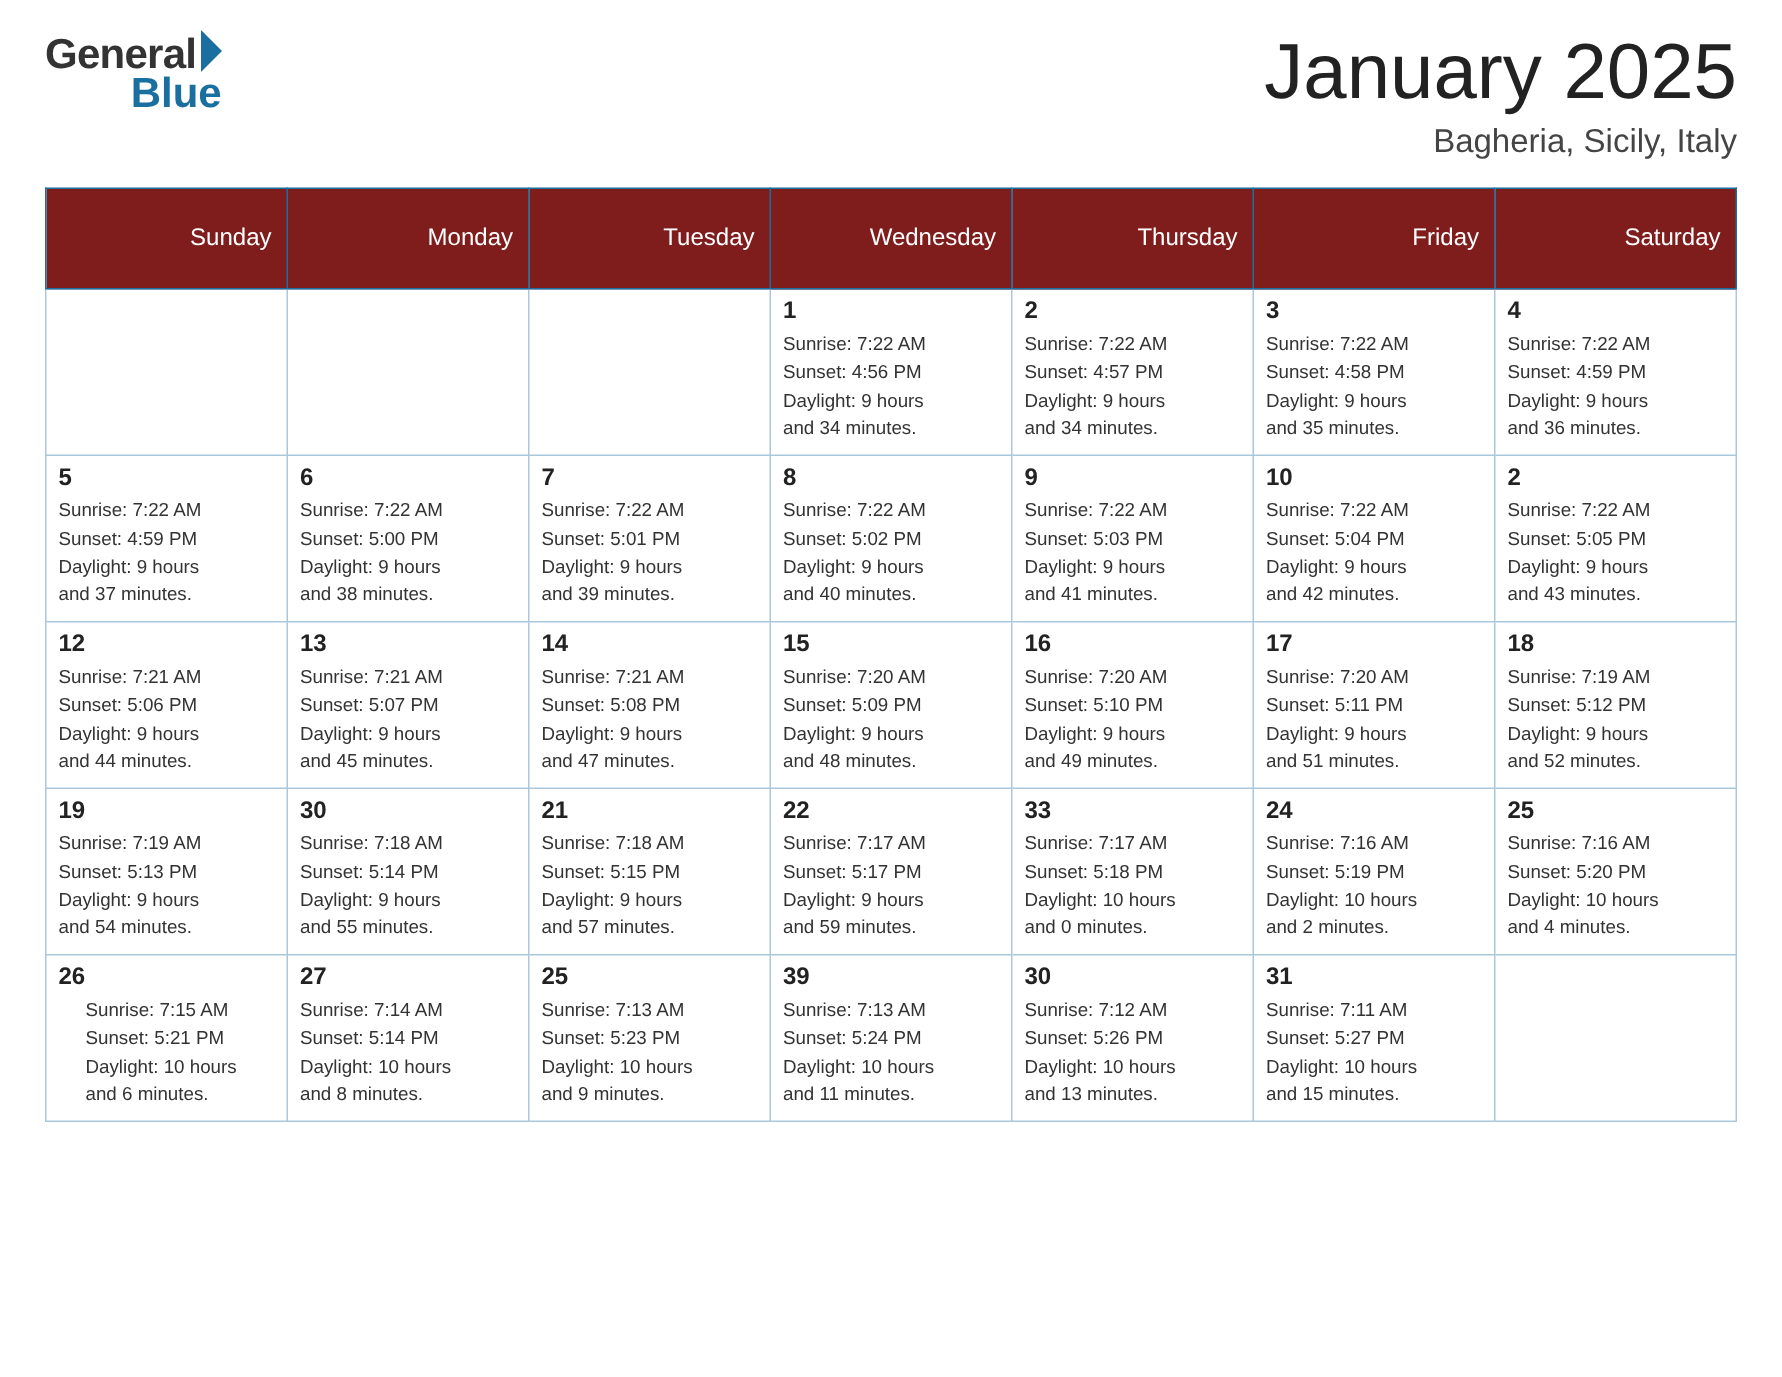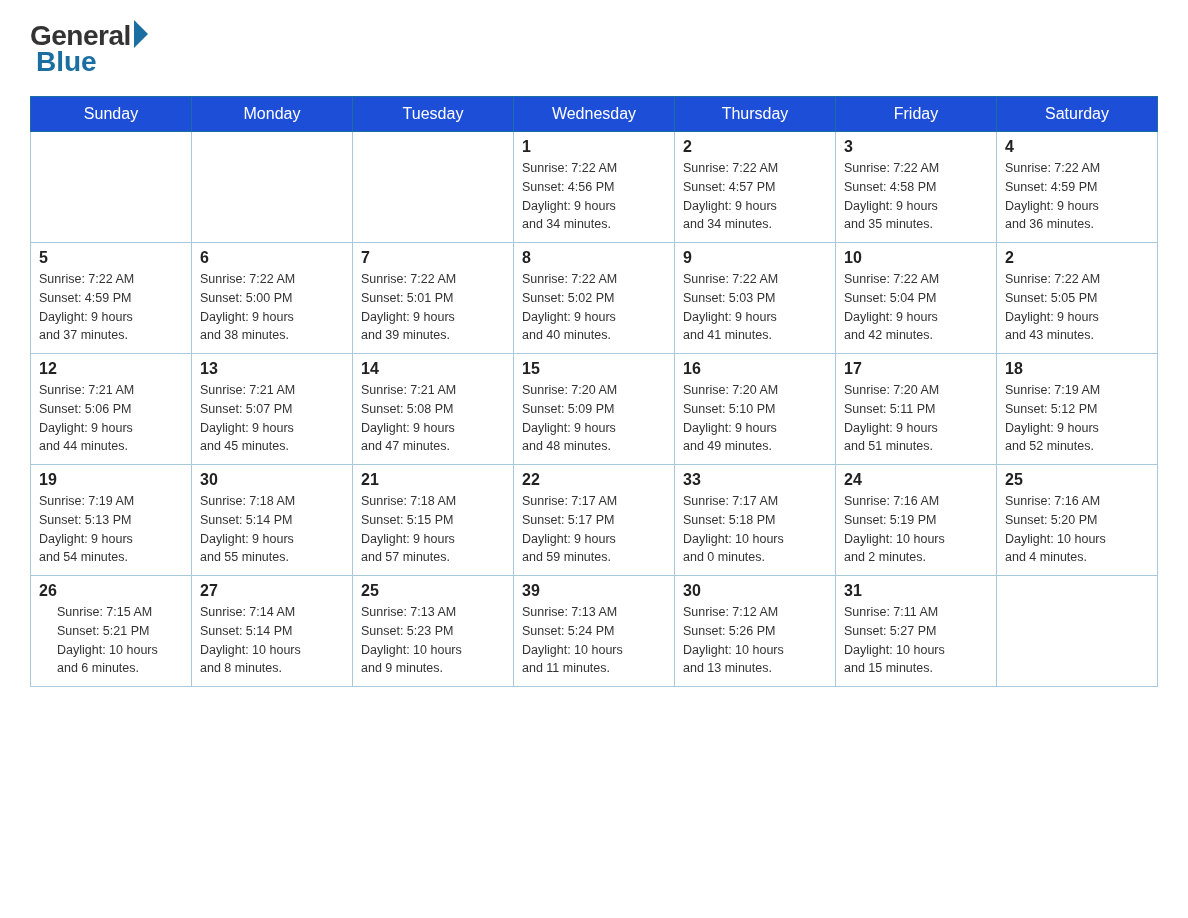--- a/index.html
+++ b/index.html
@@ -12,21 +12,21 @@
     }
     .header {
       display: flex;
       justify-content: space-between;
       align-items: flex-start;
       margin-bottom: 18px;
     }
     .logo {
       display: flex;
       flex-direction: column;
-      align-items: flex-start;
+      align-items: flex-end;
     }
     .logo-top {
       display: flex;
       align-items: center;
     }
     .logo-general {
       font-size: 28px;
       font-weight: bold;
       color: #333;
       letter-spacing: -0.5px;
@@ -60,26 +60,26 @@
       font-size: 22px;
       color: #444;
       margin-top: 4px;
     }
     .calendar {
       width: 100%;
       border-collapse: collapse;
       border: 1px solid #1a6fa0;
     }
     .calendar th {
-      background-color: #1d4ed8;
+      background-color: #7f1d1d;
       color: #fff;
       font-size: 16px;
       font-weight: normal;
-      padding: 8px 10px;
-      text-align: center;
+      padding: 24px 10px;
+      text-align: right;
       border: 1px solid #1a6fa0;
     }
     .calendar td {
       width: 14.28%;
       vertical-align: top;
       padding: 6px 8px 8px 8px;
       border: 1px solid #aac8dc;
       font-size: 13px;
       color: #333;
       height: 110px;
@@ -103,20 +103,24 @@
 </head>
 <body>
 
 <div class="header">
   <div class="logo">
     <div class="logo-top">
       <span class="logo-general">General</span>
       <div class="logo-arrow"></div>
     </div>
     <span class="logo-blue">Blue</span>
+  </div>
+  <div class="title-block">
+    <div class="month-title">January 2025</div>
+    <div class="location-title">Bagheria, Sicily, Italy</div>
   </div>
 </div>
 
 <table class="calendar">
   <thead>
     <tr>
     <th>Sunday</th>
         <th>Monday</th>
         <th>Tuesday</th>
         <th>Wednesday</th>

